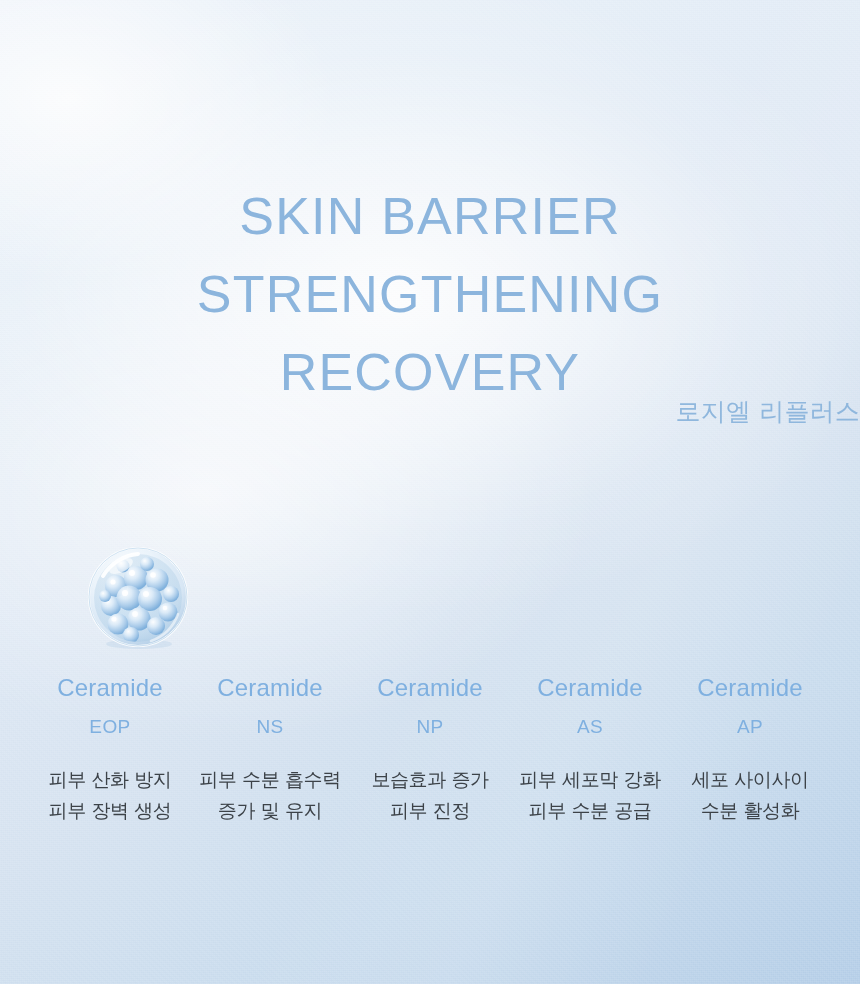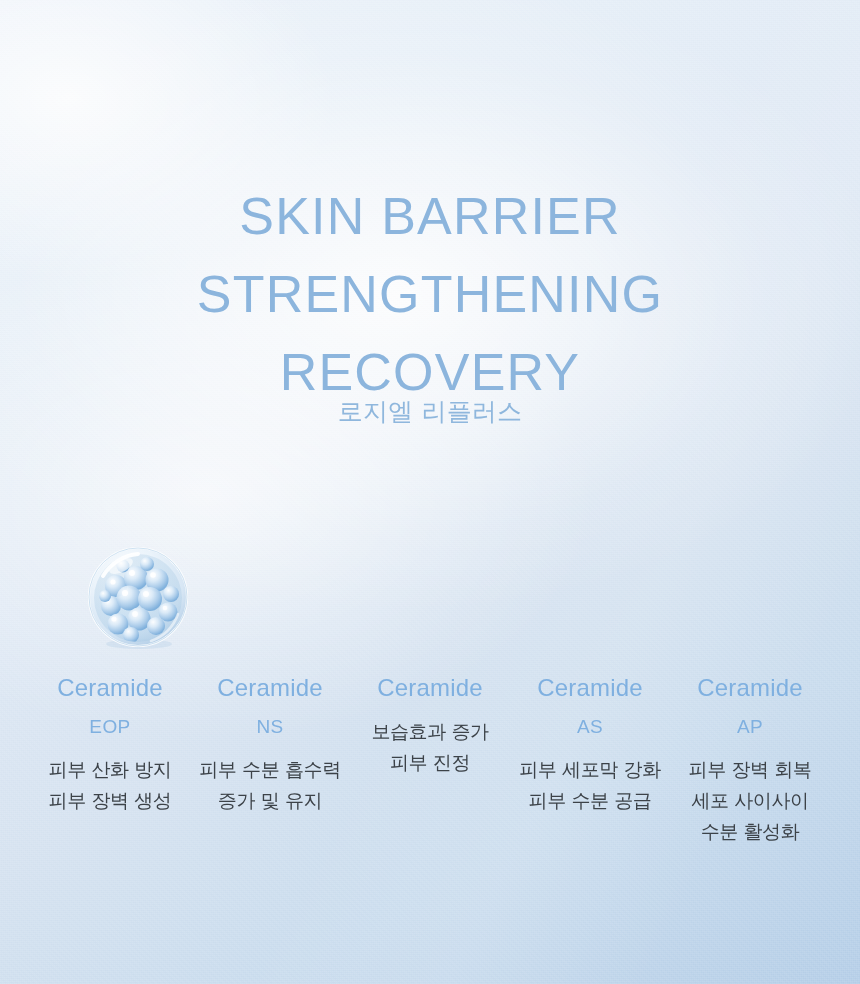--- a/index.html
+++ b/index.html
@@ -88,21 +88,21 @@
     white-space: nowrap;
   }
   .headline .hl-line { display: block; }
 
   
   .subtitle {
     position: absolute;
     top: 397px;
     left: 0;
     width: 860px;
-    text-align: center;
+    text-align: right;
     color: #8fb7dd;
     font-family: "DejaVu Sans", sans-serif;
     font-weight: 400;
     font-size: 25px;
     line-height: 30px;
     letter-spacing: 0.2px;
   }
 
   
   .capsule {
@@ -140,21 +140,21 @@
   }
   .col-code {
     color: #7fb0e0;
     font-family: "Liberation Sans", sans-serif;
     font-weight: 400;
     font-size: 19px;
     line-height: 38px;
     letter-spacing: 0.4px;
   }
   .col-desc {
-    margin-top: 8px;
+    margin-top: 18px;
     color: #3c4248;
     font-family: "DejaVu Sans", sans-serif;
     font-weight: 400;
     font-size: 19px;
     line-height: 31px;
     letter-spacing: -0.4px;
     white-space: nowrap;
   }
   .col-desc .desc-line { display: block; }
 </style>
@@ -255,40 +255,40 @@
       <div class="col-name">Ceramide</div>
       <div class="col-code">NS</div>
       <div class="col-desc">
         <span class="desc-line">피부 수분 흡수력</span>
         <span class="desc-line">증가 및 유지</span>
       </div>
     </div>
 
     <div class="col">
       <div class="col-name">Ceramide</div>
+      <div class="col-code">NP</div>
       <div class="col-desc">
         <span class="desc-line">보습효과 증가</span>
         <span class="desc-line">피부 진정</span>
       </div>
     </div>
 
     <div class="col">
       <div class="col-name">Ceramide</div>
       <div class="col-code">AS</div>
       <div class="col-desc">
         <span class="desc-line">피부 세포막 강화</span>
         <span class="desc-line">피부 수분 공급</span>
       </div>
     </div>
 
     <div class="col">
       <div class="col-name">Ceramide</div>
       <div class="col-code">AP</div>
       <div class="col-desc">
-        <span class="desc-line">피부 장벽 회복</span>
         <span class="desc-line">세포 사이사이</span>
         <span class="desc-line">수분 활성화</span>
       </div>
     </div>
 
   </div>
 
 </div>
 
 </body></html>

